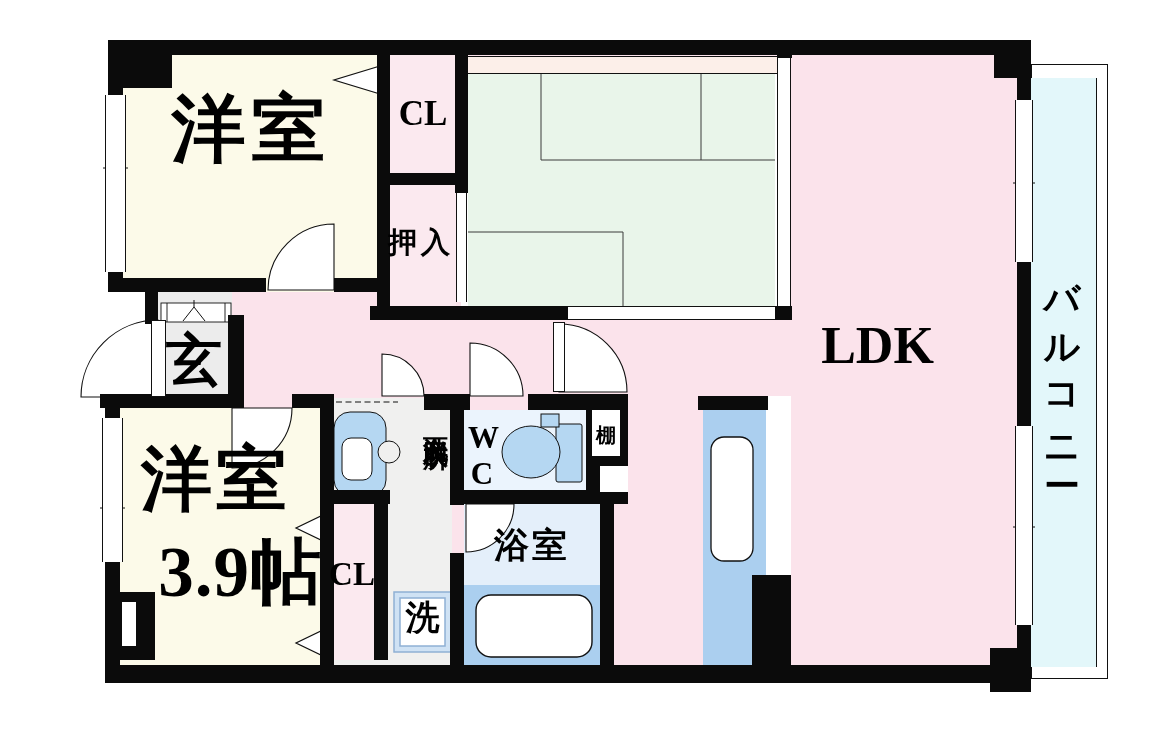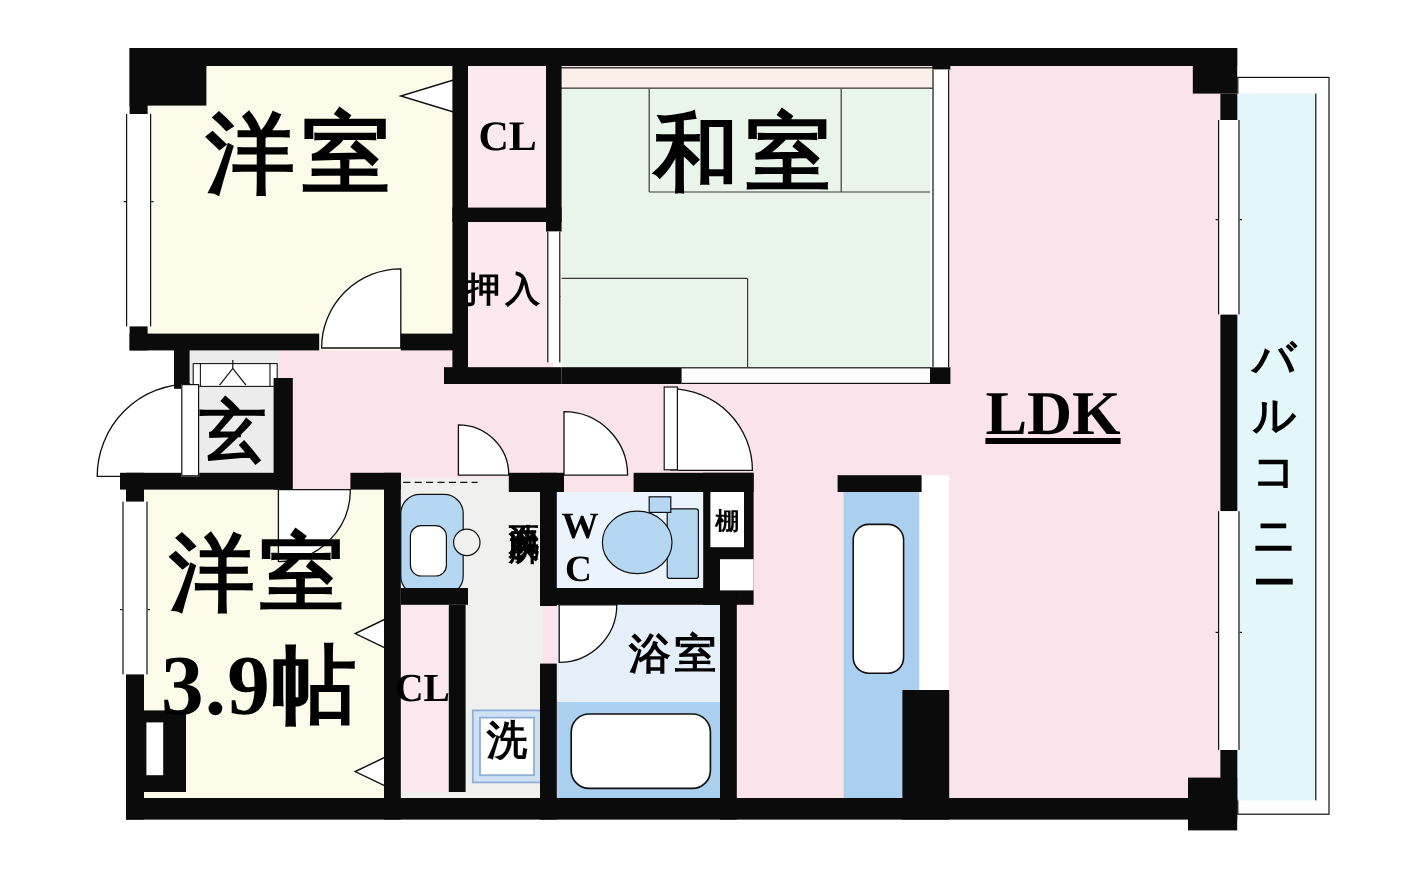--- a/index.html
+++ b/index.html
@@ -160,30 +160,29 @@
   <div class="t4 leaf" style="left:553px;top:322px;width:12px;height:70px;"></div>
   <div class="t4 white" style="left:592px;top:410px;width:28px;height:46px;"></div>
   <div class="t4 white" style="left:600px;top:466px;width:28px;height:26px;"></div>
   <div class="t4 white" style="left:122px;top:602px;width:14px;height:44px;"></div>
 
   <div class="lbl centered" style="left:123px;top:92px;width:257px;font-size:74px;letter-spacing:6px;">
     <div style="position:static;">洋室</div>
   </div>
 
   <div class="lbl centered" style="left:468px;top:94px;width:307px;font-size:71px;letter-spacing:6px;">
-    <div style="position:static;">和室</div>
   </div>
 
   <div class="lbl centered" style="left:780px;top:320px;width:195px;font-size:52px;">
-    <div style="position:static;text-decoration:underline;">LDK</div>
+    <div style="position:static;">LDK</div>
   </div>
 
   <div class="lbl centered" style="left:110px;top:444px;width:212px;font-size:71px;letter-spacing:4px;">
     <div style="position:static;">洋室</div>
-    <div style="position:static;margin-top:22px;letter-spacing:1px;">3.9帖</div>
+    <div style="position:static;margin-top:22px;letter-spacing:1px;text-align:right;">3.9帖</div>
   </div>
 
   <div class="lbl vert" style="left:1036px;top:222px;width:44px;height:290px;font-size:36px;letter-spacing:11px;text-align:center;">バルコニー</div>
 
   <div class="lbl centered" style="left:163px;top:332px;width:62px;font-size:56px;">玄</div>
 
   <div class="lbl centered" style="left:396px;top:96px;width:54px;font-size:35px;">CL</div>
 
   <div class="lbl centered" style="left:386px;top:228px;width:70px;font-size:29px;letter-spacing:4px;">押入</div>
 
@@ -191,17 +190,17 @@
 
   <div class="lbl vert" style="left:390px;top:416px;width:60px;height:88px;font-size:25px;line-height:29px;letter-spacing:2px;">洗面脱衣所</div>
 
   <div class="lbl centered" style="left:468px;top:420px;width:28px;font-size:31px;line-height:36px;">
     <span style="display:block;">W</span>
     <span style="display:block;">C</span>
   </div>
 
   <div class="lbl" style="left:596px;top:425px;width:24px;font-size:20px;">棚</div>
 
-  <div class="lbl centered" style="left:464px;top:528px;width:136px;font-size:35px;letter-spacing:3px;text-align:right;">浴室</div>
+  <div class="lbl centered" style="left:464px;top:528px;width:136px;font-size:35px;letter-spacing:3px;">浴室</div>
 
   <div class="lbl centered" style="left:399px;top:601px;width:47px;font-size:34px;">洗</div>
 
 </div>
 
 </body></html>

